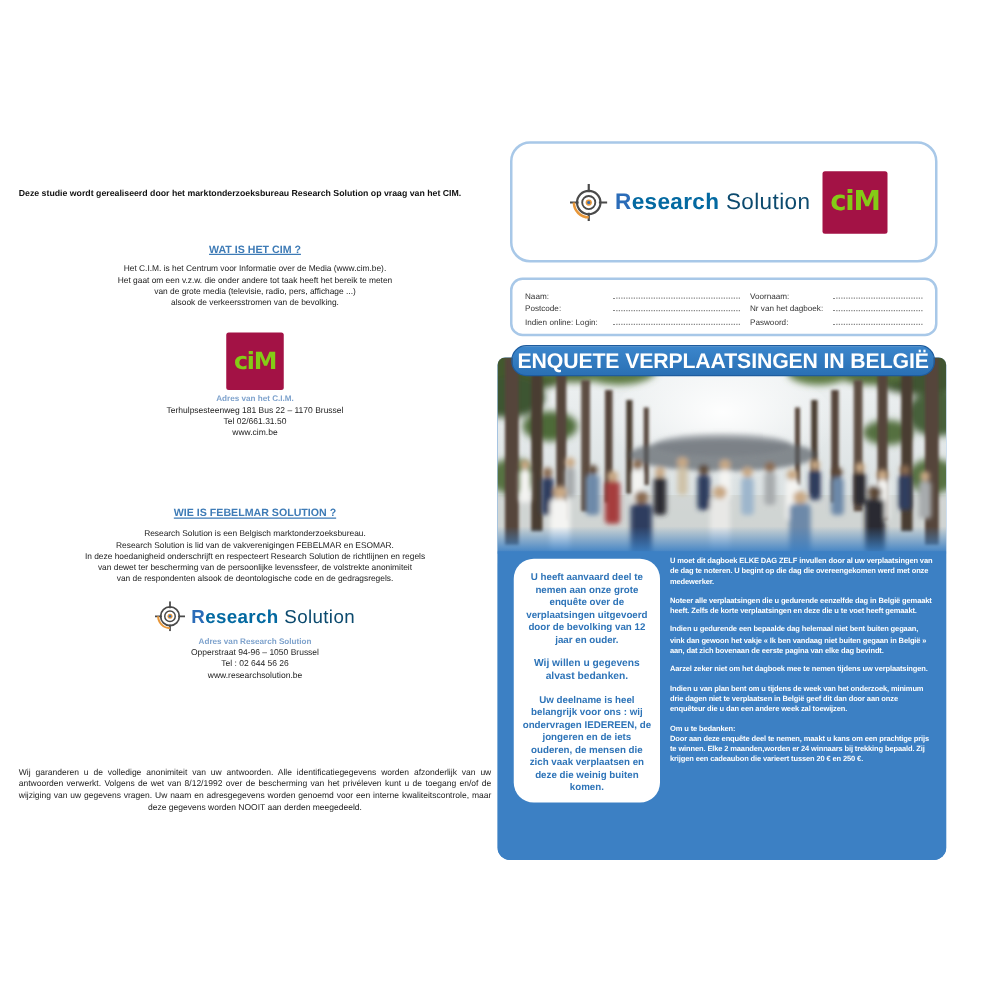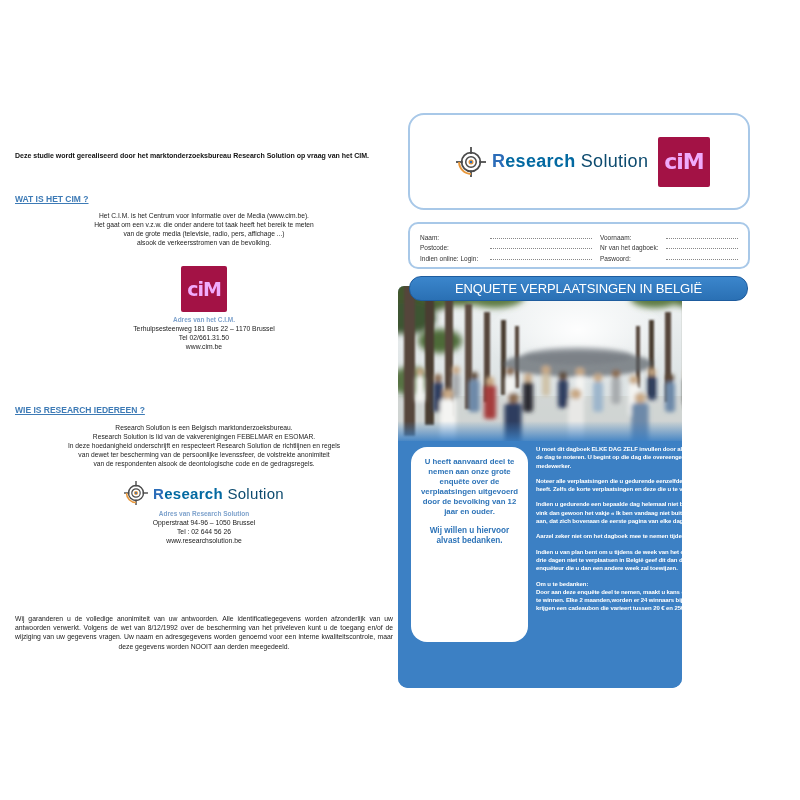--- a/index.html
+++ b/index.html
@@ -3,28 +3,28 @@
 <meta charset="utf-8">
 <style>
   * { margin:0; padding:0; box-sizing:border-box; }
   html,body { width:800px; height:800px; background:#ffffff; }
   body { font-family:"Liberation Sans", sans-serif; position:relative; color:#222; }
   .abs { position:absolute; }
 
   
   .lp { left:15px; width:378px; }
   #intro { top:152px; font-size:7px; font-weight:700; color:#111; }
-  .sec-heading { font-size:8.5px; font-weight:700; color:#3e7bb6; text-align:left;
+  .sec-heading { font-size:8.5px; font-weight:700; color:#3e7bb6; text-align:center;
                  text-decoration:underline; text-underline-offset:1px; }
   #cim-heading { top:194px; }
   .body-lines { text-align:center; font-size:6.7px; line-height:9px; color:#222; }
   #cim-body { top:211px; }
   #cim-logo-left { left:181px; top:266px; width:46px; height:46px; background:#a31245;
                    border-radius:2px; display:flex; align-items:center; justify-content:center; }
-  .cim-logo-text { color:#f0abfc; font-weight:700; font-size:19px; letter-spacing:-1px;
+  .cim-logo-text { color:#84cc16; font-weight:700; font-size:19px; letter-spacing:-1px;
                    font-family:"DejaVu Sans", sans-serif; }
   .addr-label { text-align:center; font-size:6.5px; color:#7fa3cd; font-weight:700; }
   #cim-addr-label { top:316px; }
   .addr-lines { text-align:center; font-size:6.8px; line-height:8.8px; color:#222; }
   #cim-addr { top:325px; }
   #rs-heading { top:405px; }
   #rs-body { top:423px; }
   #rs-logo-left { top:481px; width:378px; display:flex; align-items:center; justify-content:center; gap:5px; }
   .rs-word-r { color:#2b6cb8; font-weight:700; }
   .rs-word-research { color:#0369a1; font-weight:700; }
@@ -49,24 +49,24 @@
               border-radius:10px; background:#fff; padding:6px 10px 5px 10px;
               display:flex; flex-direction:column; justify-content:space-between; }
   .f-row { display:flex; align-items:flex-end; height:11px; font-size:6.5px; color:#333; }
   .f-l1 { width:70px; }
   .f-l2 { width:66px; }
   .f-dots { flex:1; border-bottom:1px dotted #888; margin:0 8px 2px 0; height:1px; }
   .f-dots2 { width:72px; border-bottom:1px dotted #888; margin-bottom:2px; height:1px; }
 
   #banner { left:409px; top:276px; width:339px; height:25px; z-index:3;
             background:linear-gradient(#3b86cc,#2a70b4); border:1px solid #1e5c9e;
-            border-radius:12px; color:#fff; font-weight:400; font-size:13px;
+            border-radius:12px; color:#fff; font-weight:700; font-size:17px;
             display:flex; align-items:center; justify-content:center; letter-spacing:-0.1px; }
 
-  #photo-wrap { left:398px; top:286px; width:284px; height:402px; z-index:1;
+  #photo-wrap { left:398px; top:286px; width:359px; height:402px; z-index:1;
                 border-radius:6px 6px 10px 10px; overflow:hidden; background:#3c80c4; }
   #photo-svg { position:absolute; top:0; left:0; }
   #photo-fade { position:absolute; top:135px; left:0; width:100%; height:22px;
                 background:linear-gradient(rgba(60,128,196,0), rgba(60,128,196,1)); }
   #photo-overlay { position:absolute; top:155px; left:0; right:0; bottom:0; background:#3c80c4; }
 
   #white-box { position:absolute; left:13px; top:161px; width:117px; height:195px;
                background:#fff; border-radius:16px; padding:10px 6px; text-align:center;
                color:#2e74b8; font-weight:700; font-size:7.8px; line-height:10px; z-index:2; }
   #white-box .wb-p { margin-bottom:9px; }
@@ -107,21 +107,21 @@
 <div class="abs" id="cim-logo-left">
   <span class="cim-logo-text">ciM</span>
 </div>
 <div class="abs lp addr-label" id="cim-addr-label">Adres van het C.I.M.</div>
 <div class="abs lp addr-lines" id="cim-addr">
   <div>Terhulpsesteenweg 181 Bus 22 – 1170 Brussel</div>
   <div>Tel  02/661.31.50</div>
   <div>www.cim.be</div>
 </div>
 
-<div class="abs lp sec-heading" id="rs-heading">WIE IS RESEARCH IEDEREEN ?</div>
+<div class="abs lp sec-heading" id="rs-heading">WIE IS FEBELMAR SOLUTION ?</div>
 <div class="abs lp body-lines" id="rs-body">
   <div>Research Solution is een Belgisch marktonderzoeksbureau.</div>
   <div>Research Solution is lid van de vakverenigingen  FEBELMAR en ESOMAR.</div>
   <div>In deze hoedanigheid onderschrijft en respecteert Research Solution de richtlijnen en regels</div>
   <div>van dewet ter bescherming van de persoonlijke levenssfeer, de volstrekte anonimiteit</div>
   <div>van de respondenten alsook de deontologische code en de gedragsregels.</div>
 </div>
 <div class="abs lp rs-logo-row" id="rs-logo-left">
   <svg width="24" height="24">
       <use href="#xhair"></use>
@@ -277,21 +277,22 @@
         <rect x="233.5" y="117" width="17" height="48" rx="4" fill="#6d89a9"></rect>
       <circle cx="302" cy="108" r="5.5" fill="#5b4634"></circle>
         <rect x="294" y="113" width="16" height="45" rx="4" fill="#2c2c30"></rect>
     </g>
   </svg>
   <div id="photo-fade"></div>
   <div id="photo-overlay"></div>
 
   <div id="white-box">
     <div class="wb-p">U heeft aanvaard deel te nemen aan onze grote enquête over de verplaatsingen uitgevoerd door de bevolking van 12 jaar en ouder.</div>
-    <div class="wb-p wb-p2">Wij willen u hiervoor alvast bedanken.</div>
+    <div class="wb-p wb-p2">Wij willen u gegevens alvast bedanken.</div>
+    <div class="wb-p">Uw deelname is heel belangrijk voor ons : wij ondervragen IEDEREEN, de jongeren en de iets ouderen, de mensen die zich vaak verplaatsen en deze die weinig buiten komen.</div>
   </div>
 
   <div id="blue-text">
     <div class="bb-p">U moet dit dagboek ELKE DAG ZELF invullen door al uw verplaatsingen van de dag te noteren. U begint op die dag die overeengekomen werd met onze medewerker.</div>
     <div class="bb-p">Noteer alle verplaatsingen die u gedurende eenzelfde dag in België gemaakt heeft. Zelfs de korte verplaatsingen en deze die u te voet heeft gemaakt.</div>
     <div class="bb-p">Indien u gedurende een bepaalde dag helemaal niet bent buiten gegaan, vink dan gewoon het vakje « Ik ben vandaag niet buiten gegaan in België » aan, dat zich bovenaan de eerste pagina van elke dag bevindt.</div>
     <div class="bb-p">Aarzel zeker niet om het dagboek mee te nemen tijdens uw verplaatsingen.</div>
     <div class="bb-p">Indien u van plan bent om u tijdens de week van het onderzoek, minimum drie dagen niet te verplaatsen in België geef dit dan door aan onze enquêteur die u dan een andere week zal toewijzen.</div>
     <div class="bb-h">Om u te bedanken:</div>
     <div class="bb-p">Door aan deze enquête deel te nemen, maakt u kans om een prachtige prijs te winnen. Elke 2 maanden,worden er 24 winnaars bij trekking bepaald. Zij krijgen een cadeaubon die varieert tussen 20 € en 250 €.</div>

